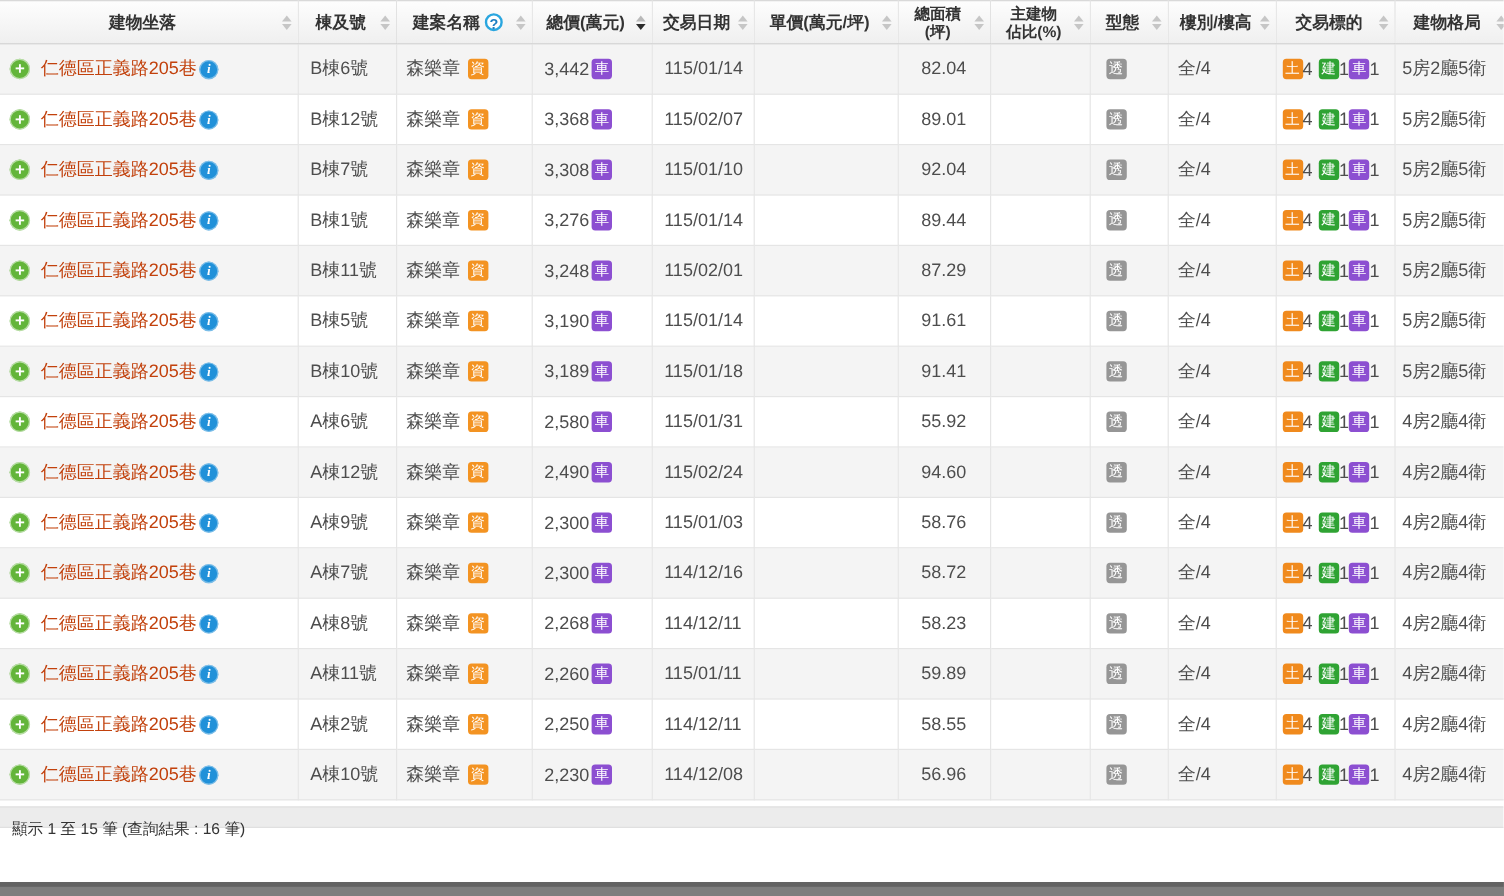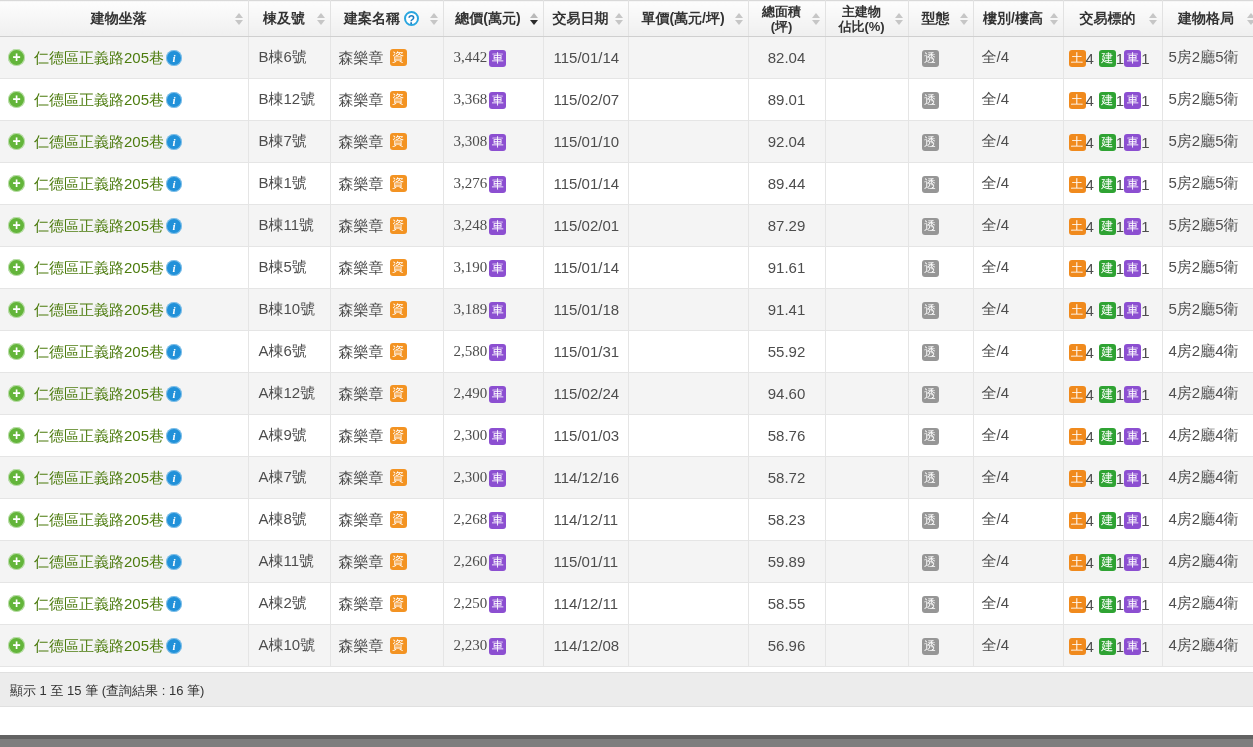--- a/index.html
+++ b/index.html
@@ -54,37 +54,37 @@
     vertical-align: middle;
     white-space: nowrap;
     padding: 0 4px;
   }
   tbody tr.odd  { background: #f4f4f4; }
   tbody tr.even { background: #ffffff; }
 
   td.c-loc   { padding-left: 8px; }
   td.c-bno   { padding-left: 10px; }
   td.c-proj  { padding-left: 8px; margin-left: 21px; }
-  td.c-price { padding-left: 10px; font-family: Liberation Serif, serif; }
+  td.c-price { padding-left: 10px; }
   td.c-date  { padding-left: 10px; }
   td.c-area  { text-align: center; }
   td.c-type  { padding-left: 13px; }
   td.c-floor { padding-left: 8px; }
   td.c-target{ padding-left: 5px; }
   td.c-layout{ padding-left: 6px; }
 
   .plus {
     display: inline-block; width: 17px; height: 17px; border-radius: 50%;
     background: #63b53a; color: #fff; font-weight: bold;
     font-size: 14px; line-height: 17px; text-align: center;
     box-shadow: inset 0 0 0 1px rgba(255,255,255,.55);
     margin-right: 9px; vertical-align: middle; cursor: pointer;
   }
   .addr {
-    color: #4d7c0f; text-decoration: none; font-size: 15px;
+    color: #c2410c; text-decoration: none; font-size: 15px;
     vertical-align: middle; cursor: pointer;
   }
   .info {
     display: inline-block; width: 16px; height: 16px; border-radius: 50%;
     background: #2191d9; color: #fff; font-size: 11px; font-weight: bold;
     font-style: italic; font-family: "Liberation Serif", serif;
     line-height: 16px; text-align: center;
     margin-left: 2px; vertical-align: middle; cursor: pointer;
     box-shadow: inset 0 0 0 1px rgba(255,255,255,.4);
   }
@@ -104,21 +104,21 @@
   .b-car   { background: #8c4fd1; margin-left: 2px; }
   .b-land  { background: #f08a1d; }
   .b-build { background: #2fa333; }
   .b-type  { background: #969696; }
   .t-num { font-size: 15px; color: #4d4d4d; vertical-align: middle; }
   .t-gap { display: inline-block; width: 5px; }
   .num { vertical-align: middle; }
 
   .footerbar {
     margin-top: 5px;
-    width: 1253px; height: 35px; line-height: 35px;
+    width: 1253px; height: 18px; line-height: 35px;
     background: #ececec;
     border-top: 1px solid #e0e0e0; border-bottom: 1px solid #e0e0e0;
     padding-left: 10px;
     font-size: 13px; color: #333;
   }
 
   .bottombar {
     position: fixed; left: 0; bottom: 0;
     width: 1253px; height: 12px;
     background: #7e7e7e;

